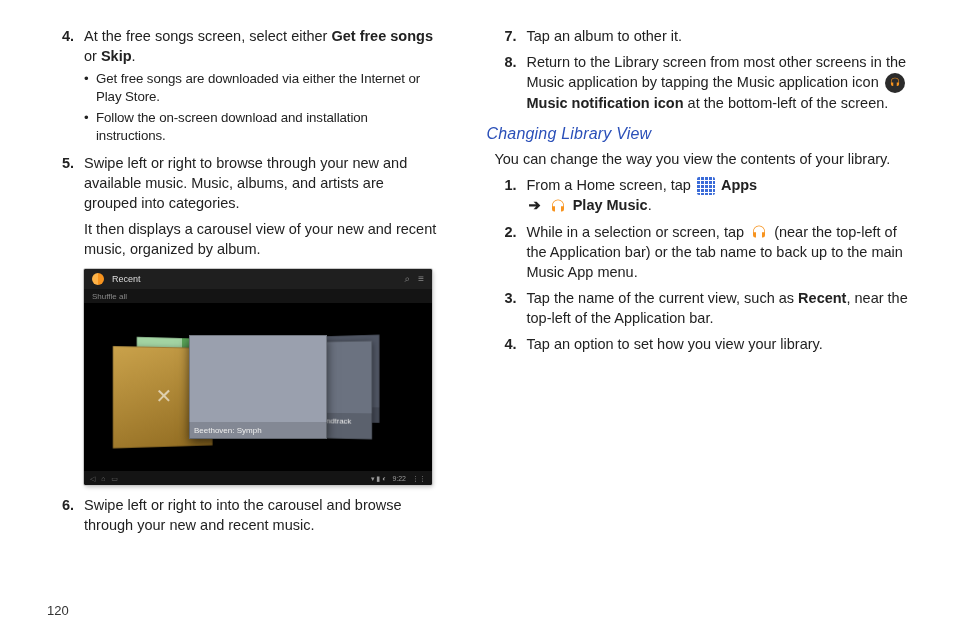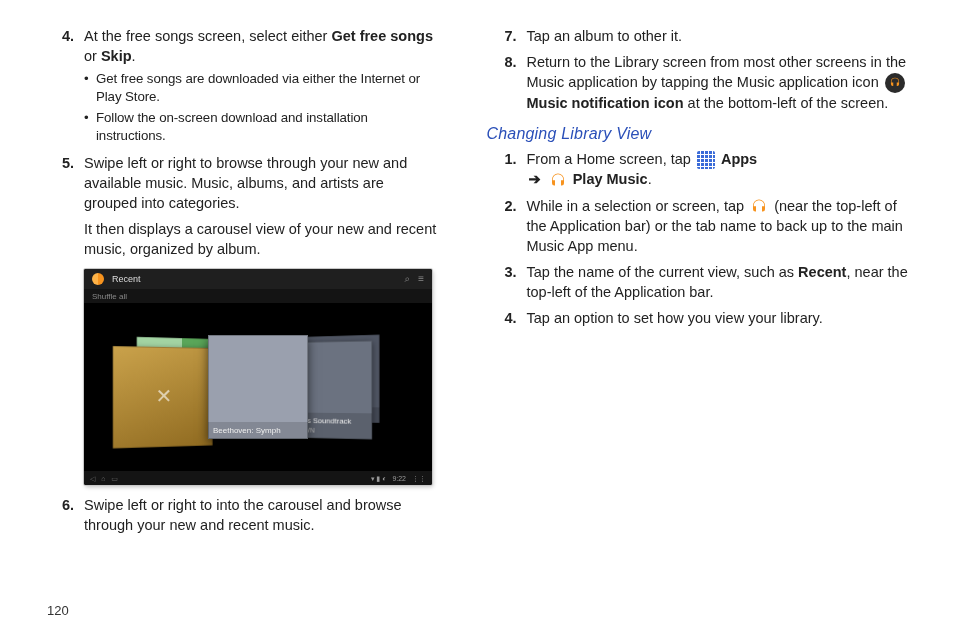--- a/index.html
+++ b/index.html
@@ -176,21 +176,21 @@
     transform: rotateY(-15deg) scale(.95);
   }
   .tile-right .lbl, .tile-right-back .lbl, .tile-center .lbl {
     position:absolute; left:0;right:0;bottom:0;
     color:#eee; font-size:8px; padding:3px 5px;
     background:rgba(0,0,0,.15);
     text-align:left;
   }
   .tile-right .sub {font-size:7px;color:#bbb;display:block;}
   .tile-center {
-    width:100px;height:104px; position:relative; z-index:5;
+    width:138px;height:104px; position:relative; z-index:5;
     background:#9aa0ae;
     box-shadow: 0 4px 10px rgba(0,0,0,.6), inset 0 0 0 1px rgba(0,0,0,.25);
   }
   .shot .bottombar{
     position:absolute;left:0;right:0;bottom:0;height:14px;
     background:#141414;color:#9a9a9a;font-size:7px;
     display:flex;align-items:center;justify-content:flex-end;padding:0 6px;gap:6px;
   }
   .shot .bottombar .l{margin-right:auto;color:#666;}
 </style>
@@ -282,20 +282,21 @@
                   <path fill="#f7931e" d="M12 3a7 7 0 00-7 7v4a3 3 0 003 3h1v-6H6v-1a6 6 0 1112 0v1h-3v6h1a3 3 0 003-3v-4a7 7 0 00-7-7z"></path>
                 </svg>
           </span>
           <span class="b">Music notification icon</span>
           <span> at the bottom-left of the screen.</span>
         </div>
       </li>
     </ol>
 
     <div class="heading">Changing Library View</div>
+    <div class="intro">You can change the way you view the contents of your library.</div>
 
     <ol class="num">
       <li>
         <div class="n">1.</div>
         <div class="body">
           <span>From a Home screen, tap </span>
           <span class="ico ico-apps"></span>
           <span class="b">Apps</span><br>
           <span class="arrow">➔</span>
           <span class="ico ico-music">

